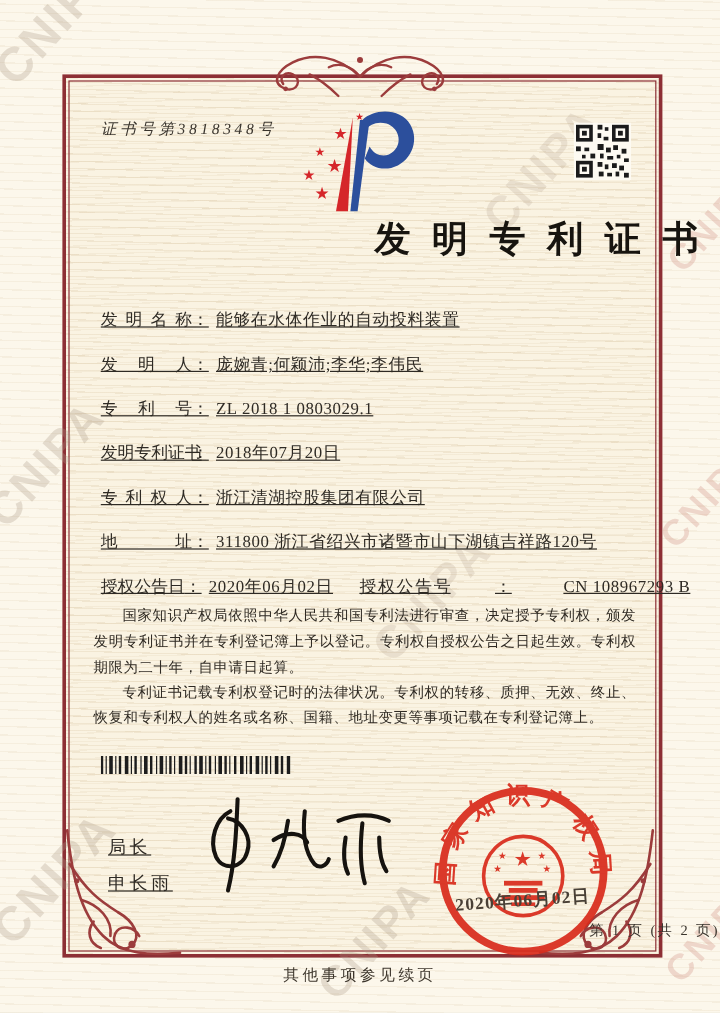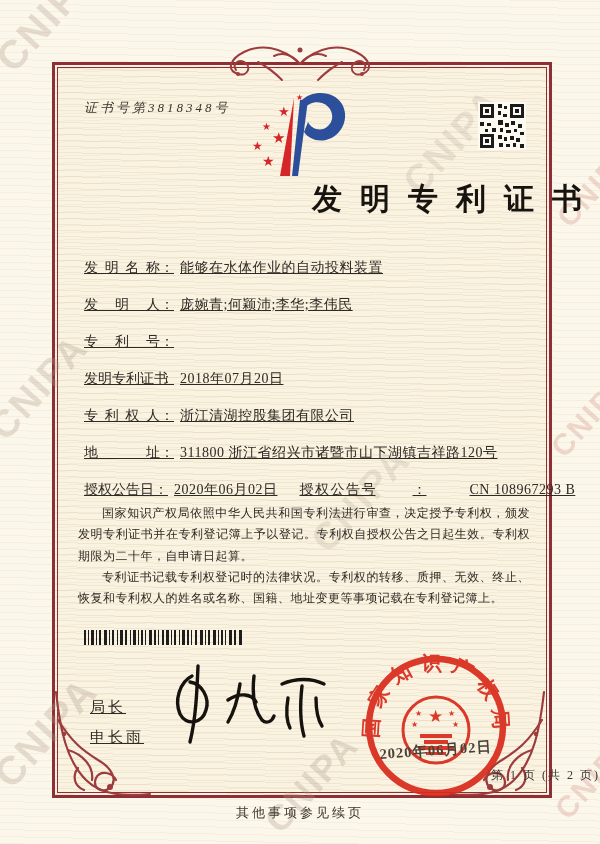--- a/index.html
+++ b/index.html
@@ -217,20 +217,21 @@
         <span class="field-value">能够在水体作业的自动投料装置</span>
       </div>
       <div class="field-row">
         <span class="field-label">发明人</span>
           <span class="field-colon">：</span>
         <span class="field-value">庞婉青;何颖沛;李华;李伟民</span>
       </div>
       <div class="field-row">
         <span class="field-label">专利号</span>
           <span class="field-colon">：</span>
+        <span class="field-value">ZL 2018 1 0803029.1</span>
       </div>
       <div class="field-row">
         <span class="field-label">发明专利证书</span>
           <span class="field-colon">：</span>
         <span class="field-value">2018年07月20日</span>
       </div>
       <div class="field-row">
         <span class="field-label">专利权人</span>
           <span class="field-colon">：</span>
         <span class="field-value">浙江清湖控股集团有限公司</span>

